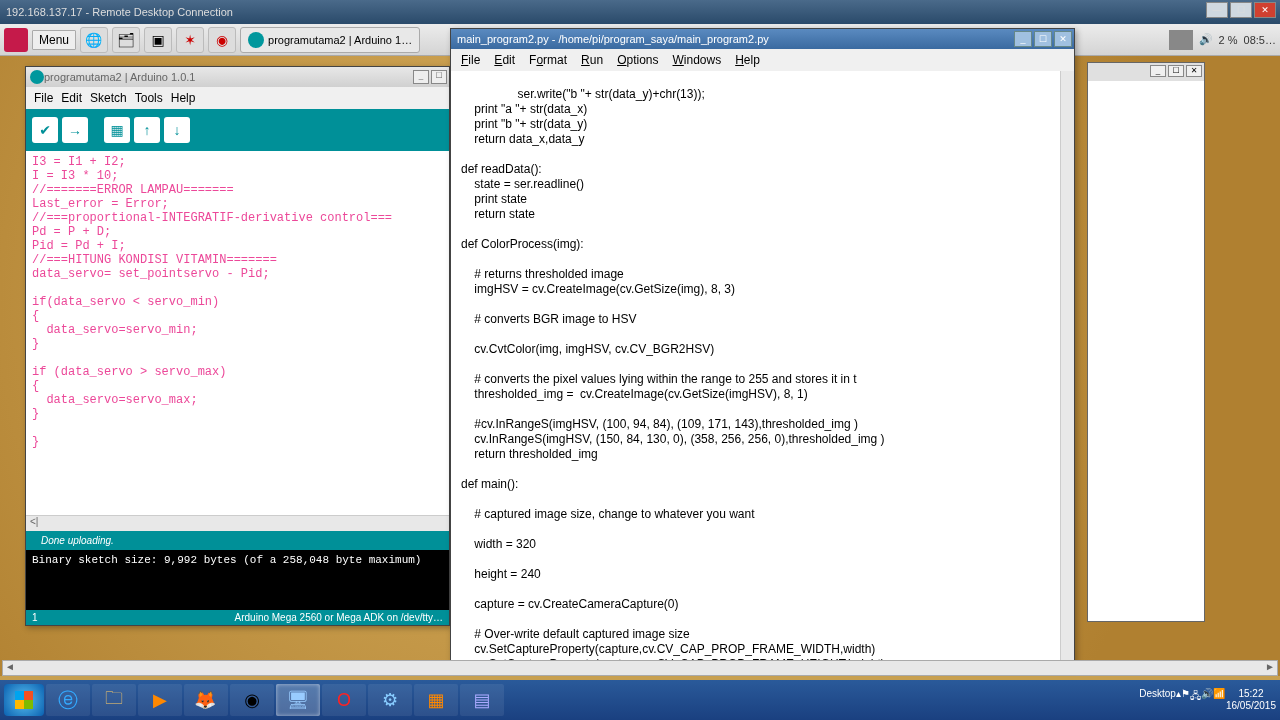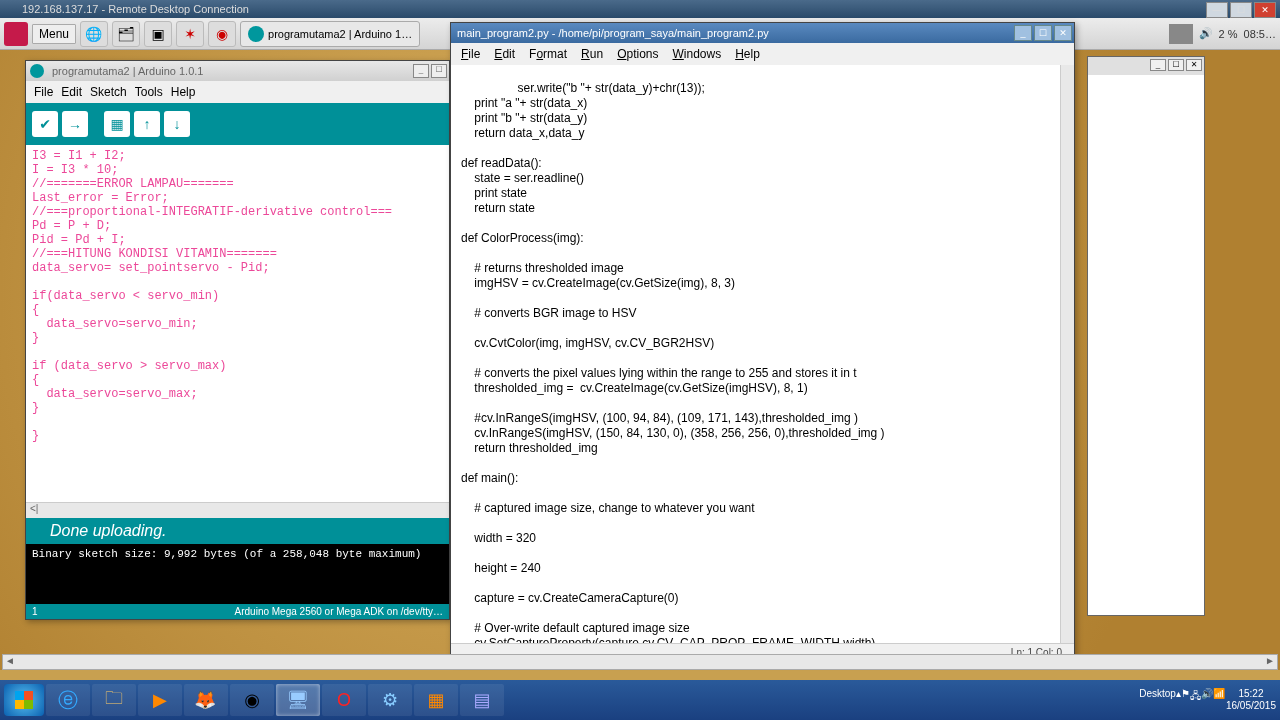--- a/index.html
+++ b/index.html
@@ -1,51 +1,51 @@
 <!DOCTYPE html>
 <html><head>
 <meta charset="utf-8">
 <style>
 * { margin: 0; padding: 0; box-sizing: border-box; font-family: Tahoma, sans-serif; }
 body { width: 1280px; height: 720px; overflow: hidden; background: #c8a050; position: relative; }
 
 
-.rdc-title { height: 18px; background: linear-gradient(#4a6a8a, #2a4a6a); color: #ddd; display: flex; align-items: center; font-size: 11px; padding-left: 22px; position: relative; }
+.rdc-title { height: 24px; background: linear-gradient(#4a6a8a, #2a4a6a); color: #ddd; display: flex; align-items: center; font-size: 11px; padding-left: 6px; position: relative; }
 .rdc-title .ctl { position: absolute; right: 4px; top: 2px; display: flex; gap: 2px; }
 .rdc-title .ctl div { width: 22px; height: 16px; background: #d0d8e0; border: 1px solid #888; font-size: 9px; text-align: center; line-height: 14px; }
 .rdc-title .ctl .close { background: #d04030; color: #fff; }
 
 
 .rpi-panel { height: 32px; background: linear-gradient(#ececec, #d4d4d4); border-bottom: 1px solid #aaa; display: flex; align-items: center; gap: 4px; padding: 0 4px; }
 .rpi-menu { width: 24px; height: 24px; background: #c51a4a; border-radius: 3px; }
 .rpi-menu-txt { font-size: 12px; padding: 2px 6px; border: 1px solid #aaa; background: #eee; border-radius: 1px; }
 .rpi-ic { width: 28px; height: 26px; background: #ddd; border: 1px solid #bbb; border-radius: 3px; display: flex; align-items: center; justify-content: center; font-size: 14px; }
 .rpi-task { height: 26px; padding: 0 7px; background: #e8e8e8; border: 1px solid #aaa; border-radius: 3px; font-size: 11px; display: flex; align-items: center; gap: 4px; }
 .rpi-task .aicn { width: 16px; height: 16px; background: #00979d; border-radius: 50%; }
 .rpi-spacer { flex: 1; }
 .rpi-tray { display: flex; align-items: center; gap: 6px; font-size: 11px; color: #333; }
 .rpi-tray .net { width: 24px; height: 20px; background: #888; }
 
 
 .desk { position: relative; height: 620px; background: radial-gradient(circle at 40% 40%, #d8b060 0%, #b08030 80%); }
 
 
 .arduino { position: absolute; left: 25px; top: 10px; width: 425px; height: 560px; background: #fff; border: 1px solid #444; box-shadow: 2px 2px 6px rgba(0,0,0,.3); display: flex; flex-direction: column; }
-.ard-tb { height: 20px; background: linear-gradient(#e8e8e8,#d0d0d0); display: flex; align-items: center; font-size: 11px; padding-left: 4px; color: #666; gap: 8px; }
+.ard-tb { height: 20px; background: linear-gradient(#e8e8e8,#d0d0d0); display: flex; align-items: center; font-size: 11px; padding-left: 4px; color: #666; gap: 0; }
 .ard-tb .aicn { width: 14px; height: 14px; background: #00979d; border-radius: 50%; }
 .ard-tb .wc { margin-left: auto; display: flex; gap: 2px; margin-right: 2px; }
 .ard-tb .wc div { width: 16px; height: 14px; border: 1px solid #888; background: #eee; font-size: 8px; text-align: center; }
 .ard-menu { height: 22px; background: #f0f0f0; display: flex; align-items: center; gap: 8px; padding: 0 8px; font-size: 12px; }
 .ard-tool { height: 42px; background: #009098; display: flex; align-items: center; gap: 4px; padding: 0 6px; }
 .ard-tool .btn { width: 26px; height: 26px; background: #fff; border-radius: 3px; display: flex; align-items: center; justify-content: center; color: #009098; font-size: 14px; }
 .ard-tabs { height: 26px; background: #d0ebe8; display: flex; align-items: flex-end; }
 .ard-tab { background: #fff; padding: 4px 12px; font-size: 11px; border-top-left-radius: 3px; border-top-right-radius: 3px; margin-left: 6px; }
 .ard-code { flex: 1; background: #fff; font-family: 'Courier New', monospace; font-size: 12px; padding: 4px 6px; overflow: hidden; line-height: 14px; white-space: pre; color: #ec4899; }
 .ard-scroll { height: 16px; background: #e8e8e8; border-top: 1px solid #ccc; font-size: 10px; padding-left: 4px; color: #666; }
-.ard-stat { background: #009098; color: #fff; font-size: 16px; padding: 4px 24px; font-style: italic; }
+.ard-stat { background: #009098; color: #fff; font-size: 10px; padding: 4px 15px; font-style: italic; }
 .ard-con { background: #000; color: #fff; font-family: 'Courier New', monospace; font-size: 11px; padding: 4px 6px; height: 60px; white-space: pre; }
 .ard-foot { background: #009098; color: #fff; font-size: 10px; padding: 2px 6px; display: flex; }
 .ard-foot span:first-child { flex: 0 0 30px; }
 .ard-foot span:last-child { flex: 1; text-align: right; }
 
 
 .idle { position: absolute; left: 450px; top: -28px; width: 625px; height: 640px; background: #fff; border: 1px solid #444; box-shadow: 2px 2px 6px rgba(0,0,0,.3); display: flex; flex-direction: column; }
 .idle-tb { height: 20px; background: linear-gradient(#5a8ac0, #3a6aa0); color: #fff; display: flex; align-items: center; font-size: 11px; padding-left: 6px; }
 .idle-tb .wc { margin-left: auto; display: flex; gap: 2px; margin-right: 2px; }
 .idle-tb .wc div { width: 18px; height: 16px; background: #a0c0e0; border: 1px solid #688; font-size: 9px; text-align: center; line-height: 14px; }
@@ -224,21 +224,20 @@
 
     height = 240
 
     capture = cv.CreateCameraCapture(0)
 
     # Over-write default captured image size
     cv.SetCaptureProperty(capture,cv.CV_CAP_PROP_FRAME_WIDTH,width)
     cv.SetCaptureProperty(capture,cv.CV_CAP_PROP_FRAME_HEIGHT,height)</span>
       <div class="idle-sb"></div>
     </div>
-    <div class="idle-stat">Ln: 1 Col: 0</div>
   </div>
 
   <div class="desk-hbar"></div>
 </div>
 
 <div class="win-tb">
   <div class="win-start"></div>
   <div class="win-app" style="color:#3af;font-size:20px">ⓔ</div>
   <div class="win-app" style="color:#fc6;font-size:18px">🗀</div>
   <div class="win-app" style="color:#f80;font-size:18px">▶</div>

